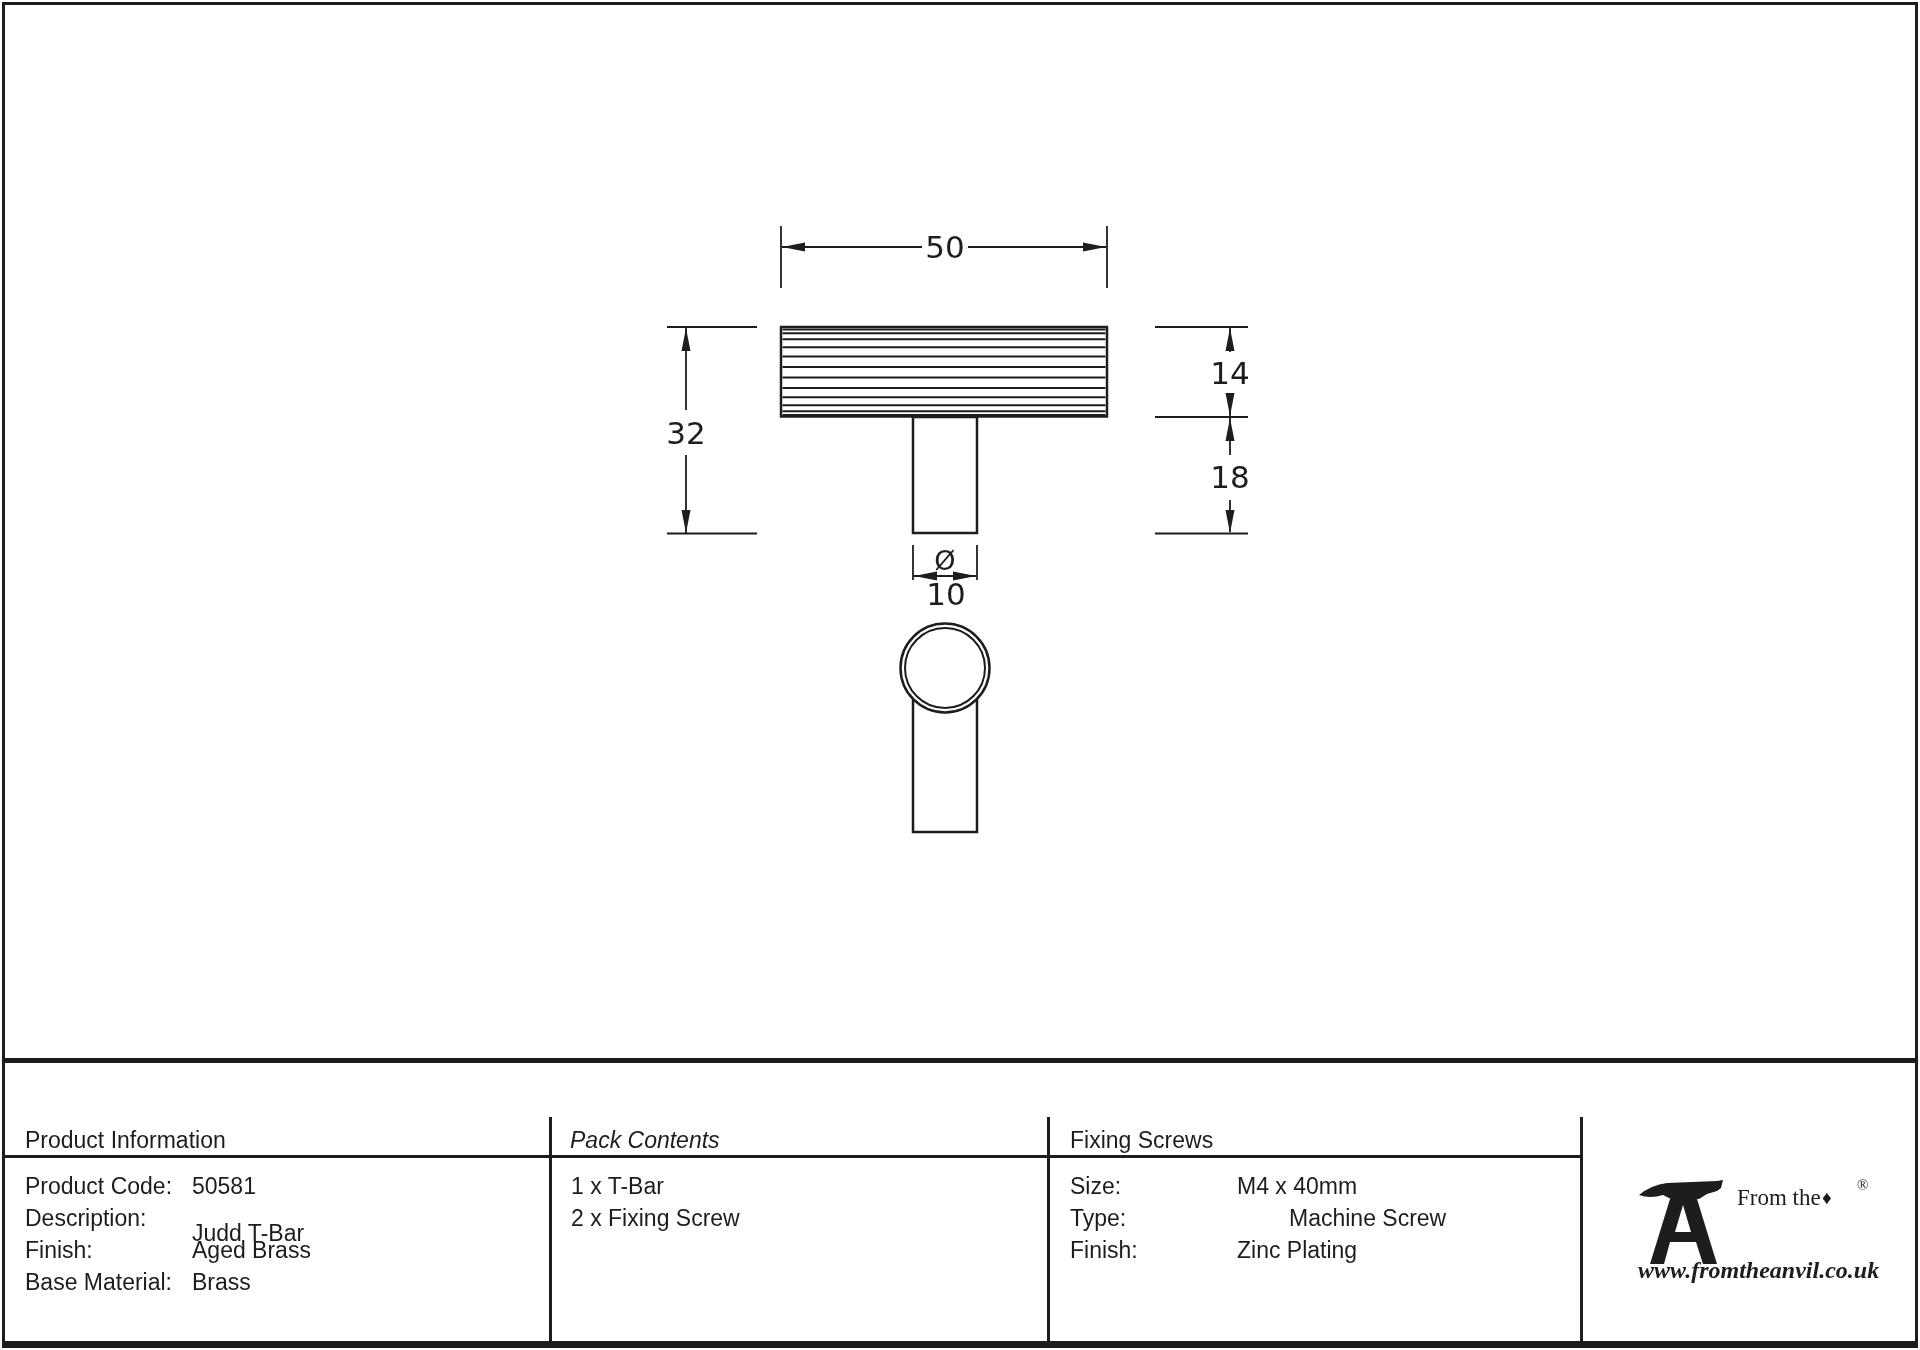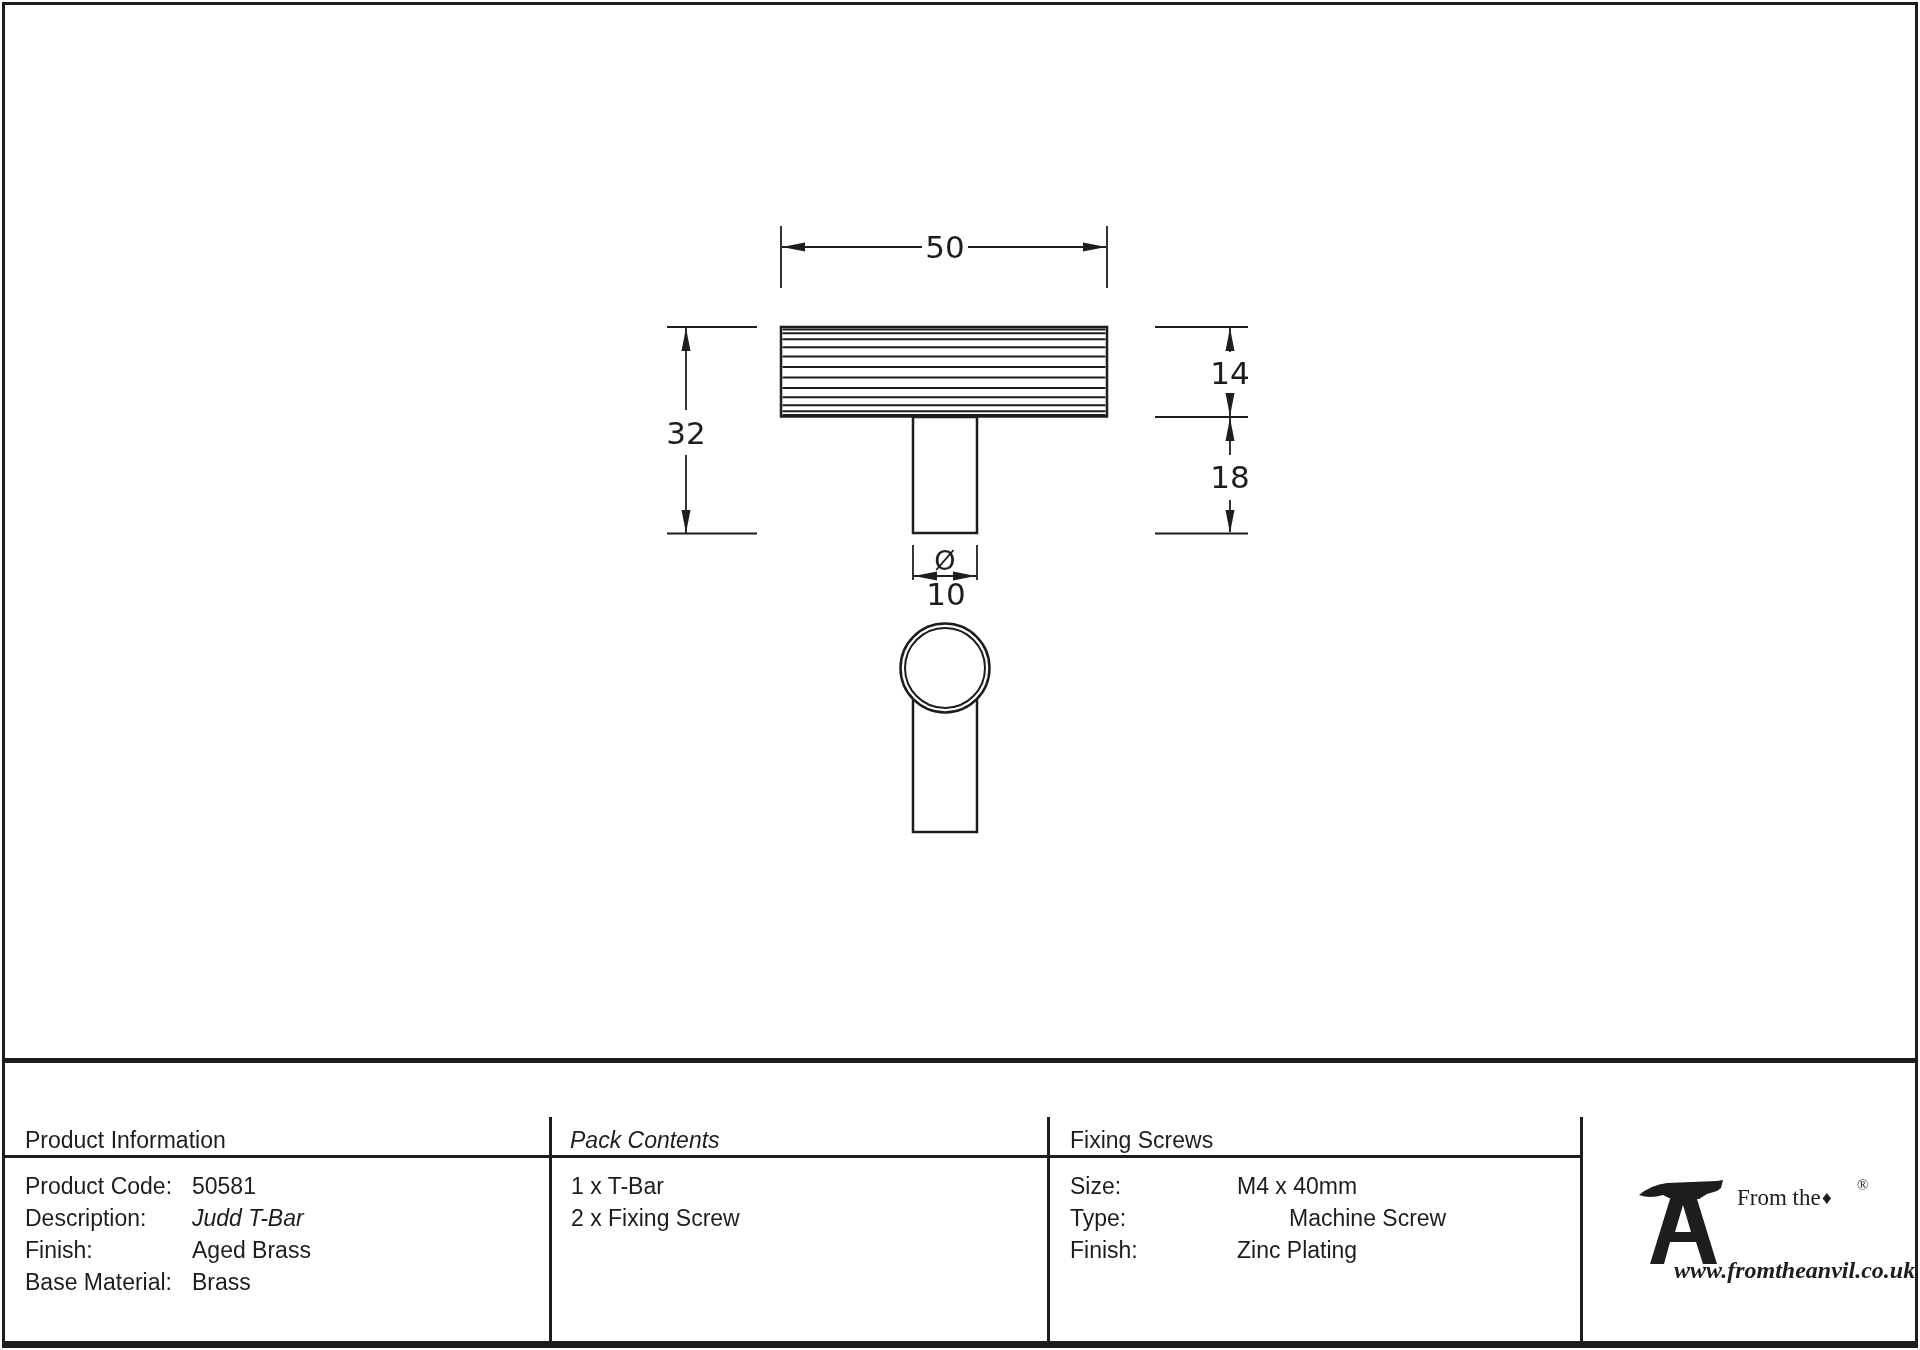--- a/index.html
+++ b/index.html
@@ -49,21 +49,21 @@
   }
   .logo-fromthe {
     position: absolute; left: 154px; top: 68px;
     font-family: "Liberation Serif", serif; font-size: 23px;
   }
   .logo-diamond { position: absolute; left: 239px; top: 70px; font-size: 19px; }
   .logo-reg { position: absolute; left: 274px; top: 60px; font-size: 15px; font-family: "Liberation Serif", serif; }
   .logo-url {
     position: absolute; left: 55px; width: 240px; top: 140px; 
     font-family: "Liberation Serif", serif; font-style: italic; font-weight: bold;
-    font-size: 24px; white-space: nowrap; margin-left: 36px;
+    font-size: 24px; white-space: nowrap;
   }
 </style>
 </head>
 <body>
 
 <div class="page">
 
   <svg class="drawing" width="1920" height="1055" viewBox="0 0 1920 1055">
 
     <g>
@@ -146,21 +146,21 @@
 
     <div class="vdiv d1"></div>
     <div class="vdiv d2"></div>
     <div class="vdiv d3"></div>
     <div class="header-underline"></div>
 
     <div class="cell-text" style="left:20px; top:63px;">Product Information</div>
     <div class="cell-text" style="left:20px; top:109px;">Product Code:</div>
     <div class="cell-text" style="left:187px; top:109px;">50581</div>
     <div class="cell-text" style="left:20px; top:141px;">Description:</div>
-    <div class="cell-text" style="left:187px; top:141px;font-style:italic;">Judd T-Bar</div>
+    <div class="cell-text" style="left:187px; top:156px;">Judd T-Bar</div>
     <div class="cell-text" style="left:20px; top:173px;">Finish:</div>
     <div class="cell-text" style="left:187px; top:173px;">Aged Brass</div>
     <div class="cell-text" style="left:20px; top:205px;text-align:center;">Base Material:</div>
     <div class="cell-text" style="left:187px; top:205px;">Brass</div>
 
     <div class="cell-text" style="left:565px; top:63px;font-style:italic;">Pack Contents</div>
     <div class="cell-text" style="left:566px; top:109px;">1 x T-Bar</div>
     <div class="cell-text" style="left:566px; top:141px;">2 x Fixing Screw</div>
 
     <div class="cell-text" style="left:1065px; top:63px;">Fixing Screws</div>

